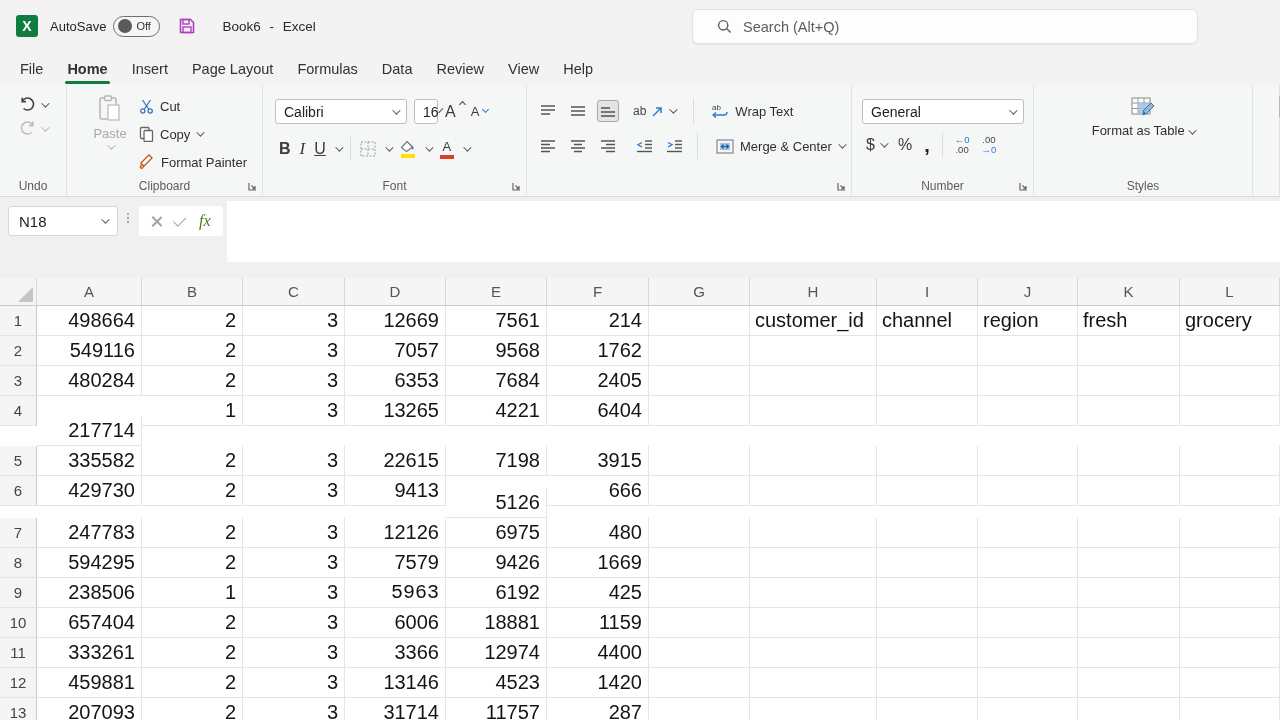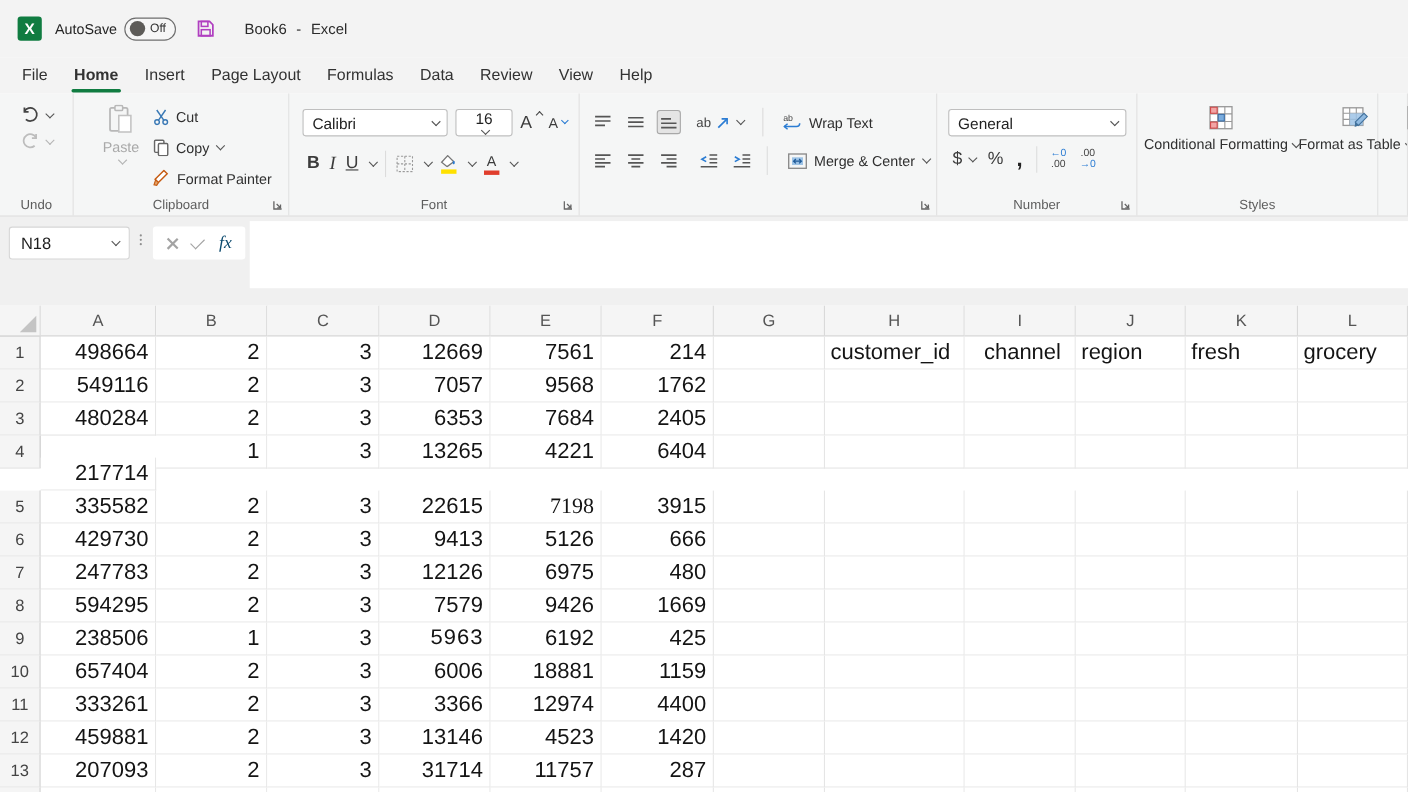--- a/index.html
+++ b/index.html
@@ -84,21 +84,21 @@
   
   .fbar { position:absolute; top:197px; left:0; width:1280px; height:81px; background:#f0f0f0; }
   .namebox { position:absolute; left:8px; top:9px; width:110px; height:30px; background:#fff; border:1px solid #d6d6d6; border-radius:3px; display:flex; align-items:center; justify-content:space-between; padding:0 10px; font-size:15px; color:#1d1d1d; }
   .dots { position:absolute; left:127px; top:16px; display:flex; flex-direction:column; gap:2px; }
   .dots i { width:2px; height:2px; border-radius:50%; background:#8f8f8f; }
   .fx-pill { position:absolute; left:139px; top:9px; width:84px; height:30px; background:#fff; border-radius:3px; display:flex; align-items:center; justify-content:space-evenly; }
   .x-ic { position:relative; width:11px; height:11px; }
   .x-ic::before, .x-ic::after { content:""; position:absolute; left:5px; top:-1px; width:1.6px; height:13px; background:#a3a3a3; }
   .x-ic::before { transform:rotate(45deg); } .x-ic::after { transform:rotate(-45deg); }
   .ck-ic { width:12px; height:7px; border-left:1.6px solid #a3a3a3; border-bottom:1.6px solid #a3a3a3; transform:rotate(-45deg) translateY(-2px); }
-  .fx { font-family:"Liberation Serif",serif; font-style:italic; font-size:16px; color:#0c4a6e; }
+  .fx { font-family:"Liberation Serif",serif; font-style:italic; font-size:16px; color:#4d7c0f; }
   .finput { position:absolute; left:227px; top:4px; width:1053px; height:61px; background:#fff; }
   
   .grid { position:absolute; top:278px; left:0; width:1280px; height:442px; background:#fff; font-size:20px; }
   .grow { display:flex; }
   .gcell { flex:none; overflow:hidden; white-space:nowrap; }
   .ghead .gcell { height:28px; background:#f5f5f5; border-right:1px solid #d9d9d9; border-bottom:1px solid #c9c9c9; color:#555; font-size:15px; display:flex; align-items:center; justify-content:center; }
   .ghead .corner { position:relative; }
   .tri { position:absolute; right:3px; bottom:3px; width:0; height:0; border-left:15px solid transparent; border-bottom:15px solid #c4c4c4; }
   .rhead { height:30px; background:#f5f5f5; border-right:1px solid #c9c9c9; border-bottom:1px solid #e5e5e5; color:#444; font-size:15px; display:flex; align-items:center; justify-content:center; }
   .dcell { height:30px; background:#fff; border-right:1px solid #e5e5e5; border-bottom:1px solid #e5e5e5; color:#141414; line-height:29px; }
@@ -121,20 +121,29 @@
       </span>
     </div>
     <span class="save-ic">
       <svg width="18" height="18" viewBox="0 0 18 18">
           <path d="M2.5 2.5h10l3 3v10h-13z" fill="none" stroke="#b03fc0" stroke-width="1.6"></path>
           <rect x="5" y="2.5" width="6" height="4.5" fill="none" stroke="#b03fc0" stroke-width="1.4"></rect>
           <rect x="5" y="10" width="8" height="5.5" fill="none" stroke="#b03fc0" stroke-width="1.4"></rect>
         </svg>
     </span>
     <span class="doc-title">Book6 - Excel</span>
+    <div class="searchbox">
+      <span>
+        <svg width="15" height="15" viewBox="0 0 15 15">
+            <circle cx="6.2" cy="6.2" r="4.6" fill="none" stroke="#5c5c5c" stroke-width="1.4"></circle>
+            <line x1="9.8" y1="9.8" x2="13.6" y2="13.6" stroke="#5c5c5c" stroke-width="1.4"></line>
+          </svg>
+      </span>
+      <span>Search (Alt+Q)</span>
+    </div>
   </div>
 
   <div class="tabrow">
     <div class="rtab">File</div>
     <div class="rtab active">Home</div>
     <div class="rtab">Insert</div>
     <div class="rtab">Page Layout</div>
     <div class="rtab">Formulas</div>
     <div class="rtab">Data</div>
     <div class="rtab">Review</div>
@@ -216,21 +225,21 @@
           </svg>
       </span>
     </div>
 
     <div class="rgroup g-font">
       <div class="fg-r1">
         <div class="combo" style="width:132px;">
           <span>Calibri</span>
           <span class="chev"></span>
         </div>
-        <div class="combo" style="width:52px;flex-direction:column;">
+        <div class="combo" style="width:24px;">
           <span>16</span>
           <span class="chev"></span>
         </div>
         <span class="fontsize-a"><span>A</span><span class="up"></span></span>
         <span class="fontsize-a small"><span>A</span><span class="dn"></span></span>
       </div>
       <div class="fg-r2">
         <span class="glyph-b">B</span>
         <span class="glyph-i">I</span>
         <span class="glyph-u">U</span>
@@ -399,35 +408,20 @@
       <div class="glabel">Number</div>
       <span class="launcher">
         <svg width="9" height="9" viewBox="0 0 9 9">
             <path d="M1 1 L1 8 L8 8" fill="none" stroke="#666" stroke-width="1.2"></path>
             <path d="M3.5 3.5 L7 7 M7 4 L7 7 L4 7" fill="none" stroke="#666" stroke-width="1.2"></path>
           </svg>
       </span>
     </div>
 
     <div class="rgroup g-styles">
-      <div class="stylebtn">
-        <span>
-          <svg width="24" height="24" viewBox="0 0 24 24">
-              <rect x="2" y="2" width="20" height="20" fill="#fff" stroke="#999" stroke-width="1.2"></rect>
-              <line x1="9" y1="2" x2="9" y2="22" stroke="#999" stroke-width="1"></line>
-              <line x1="15.5" y1="2" x2="15.5" y2="22" stroke="#999" stroke-width="1"></line>
-              <line x1="2" y1="8.5" x2="22" y2="8.5" stroke="#999" stroke-width="1"></line>
-              <line x1="2" y1="15.5" x2="22" y2="15.5" stroke="#999" stroke-width="1"></line>
-              <rect x="2.5" y="2.5" width="6" height="5.5" fill="#f2a5a5" stroke="#d04a4a"></rect>
-              <rect x="2.5" y="16" width="6" height="5.5" fill="#f2a5a5" stroke="#d04a4a"></rect>
-              <rect x="9.5" y="9" width="5.5" height="6" fill="#7badde" stroke="#3d6fa8"></rect>
-            </svg>
-        </span>
-        <span class="btn-lab"><span>Conditional Formatting</span> <span class="chev"></span></span>
-      </div>
       <div class="stylebtn">
         <span>
           <svg width="24" height="24" viewBox="0 0 24 24">
               <rect x="1" y="3" width="18" height="16" fill="#fff" stroke="#999" stroke-width="1.2"></rect>
               <line x1="7" y1="3" x2="7" y2="19" stroke="#999" stroke-width="1"></line>
               <line x1="13" y1="3" x2="13" y2="19" stroke="#999" stroke-width="1"></line>
               <line x1="1" y1="8" x2="19" y2="8" stroke="#999" stroke-width="1"></line>
               <line x1="1" y1="13.5" x2="19" y2="13.5" stroke="#999" stroke-width="1"></line>
               <rect x="7" y="8" width="12" height="11" fill="#9dc3e6" opacity=".85"></rect>
               <path d="M12 16 L20 8 L23 11 L15 19 Z" fill="#8fb9e0" stroke="#41719c" stroke-width="1"></path>
@@ -495,21 +489,21 @@
       <div class="grow">
         <div class="gcell rhead" style="width: 37px;">1</div>
         <div class="gcell dcell num" style="width: 105px;">498664</div>
         <div class="gcell dcell num" style="width: 101px;">2</div>
         <div class="gcell dcell num" style="width: 102px;">3</div>
         <div class="gcell dcell num" style="width: 101px;">12669</div>
         <div class="gcell dcell num" style="width: 101px;">7561</div>
         <div class="gcell dcell num" style="width: 102px;">214</div>
         <div class="gcell dcell txt" style="width: 101px;"></div>
         <div class="gcell dcell txt" style="width: 127px;">customer_id</div>
-        <div class="gcell dcell txt" style="width: 101px; text-align: center;">channel</div>
+        <div class="gcell dcell txt" style="width: 101px;">channel</div>
         <div class="gcell dcell txt" style="width: 100px;">region</div>
         <div class="gcell dcell txt" style="width: 102px;">fresh</div>
         <div class="gcell dcell txt" style="width: 100px;">grocery</div>
       </div>
       <div class="grow">
         <div class="gcell rhead" style="width: 37px;">2</div>
         <div class="gcell dcell num" style="width: 105px;">549116</div>
         <div class="gcell dcell num" style="width: 101px;">2</div>
         <div class="gcell dcell num" style="width: 102px;">3</div>
         <div class="gcell dcell num" style="width: 101px;">7057</div>
@@ -551,36 +545,36 @@
         <div class="gcell dcell txt" style="width: 100px;"></div>
         <div class="gcell dcell txt" style="width: 102px;"></div>
         <div class="gcell dcell txt" style="width: 100px;"></div>
       </div>
       <div class="grow">
         <div class="gcell rhead" style="width: 37px;">5</div>
         <div class="gcell dcell num" style="width: 105px;">335582</div>
         <div class="gcell dcell num" style="width: 101px;">2</div>
         <div class="gcell dcell num" style="width: 102px;">3</div>
         <div class="gcell dcell num" style="width: 101px;">22615</div>
-        <div class="gcell dcell num" style="width: 101px; font-family: Liberation Serif, serif;">7198</div>
+        <div class="gcell dcell num" style="width: 101px;">7198</div>
         <div class="gcell dcell num" style="width: 102px;">3915</div>
         <div class="gcell dcell txt" style="width: 101px;"></div>
         <div class="gcell dcell txt" style="width: 127px;"></div>
         <div class="gcell dcell txt" style="width: 101px;"></div>
         <div class="gcell dcell txt" style="width: 100px;"></div>
         <div class="gcell dcell txt" style="width: 102px;"></div>
         <div class="gcell dcell txt" style="width: 100px;"></div>
       </div>
       <div class="grow">
         <div class="gcell rhead" style="width: 37px;">6</div>
         <div class="gcell dcell num" style="width: 105px;">429730</div>
         <div class="gcell dcell num" style="width: 101px;">2</div>
         <div class="gcell dcell num" style="width: 102px;">3</div>
         <div class="gcell dcell num" style="width: 101px;">9413</div>
-        <div class="gcell dcell num" style="width: 101px;">5126</div>
+        <div class="gcell dcell num" style="width: 101px; margin-top: 12px;">5126</div>
         <div class="gcell dcell num" style="width: 102px;">666</div>
         <div class="gcell dcell txt" style="width: 101px;"></div>
         <div class="gcell dcell txt" style="width: 127px;"></div>
         <div class="gcell dcell txt" style="width: 101px;"></div>
         <div class="gcell dcell txt" style="width: 100px;"></div>
         <div class="gcell dcell txt" style="width: 102px;"></div>
         <div class="gcell dcell txt" style="width: 100px;"></div>
       </div>
       <div class="grow">
         <div class="gcell rhead" style="width: 37px;">7</div>

